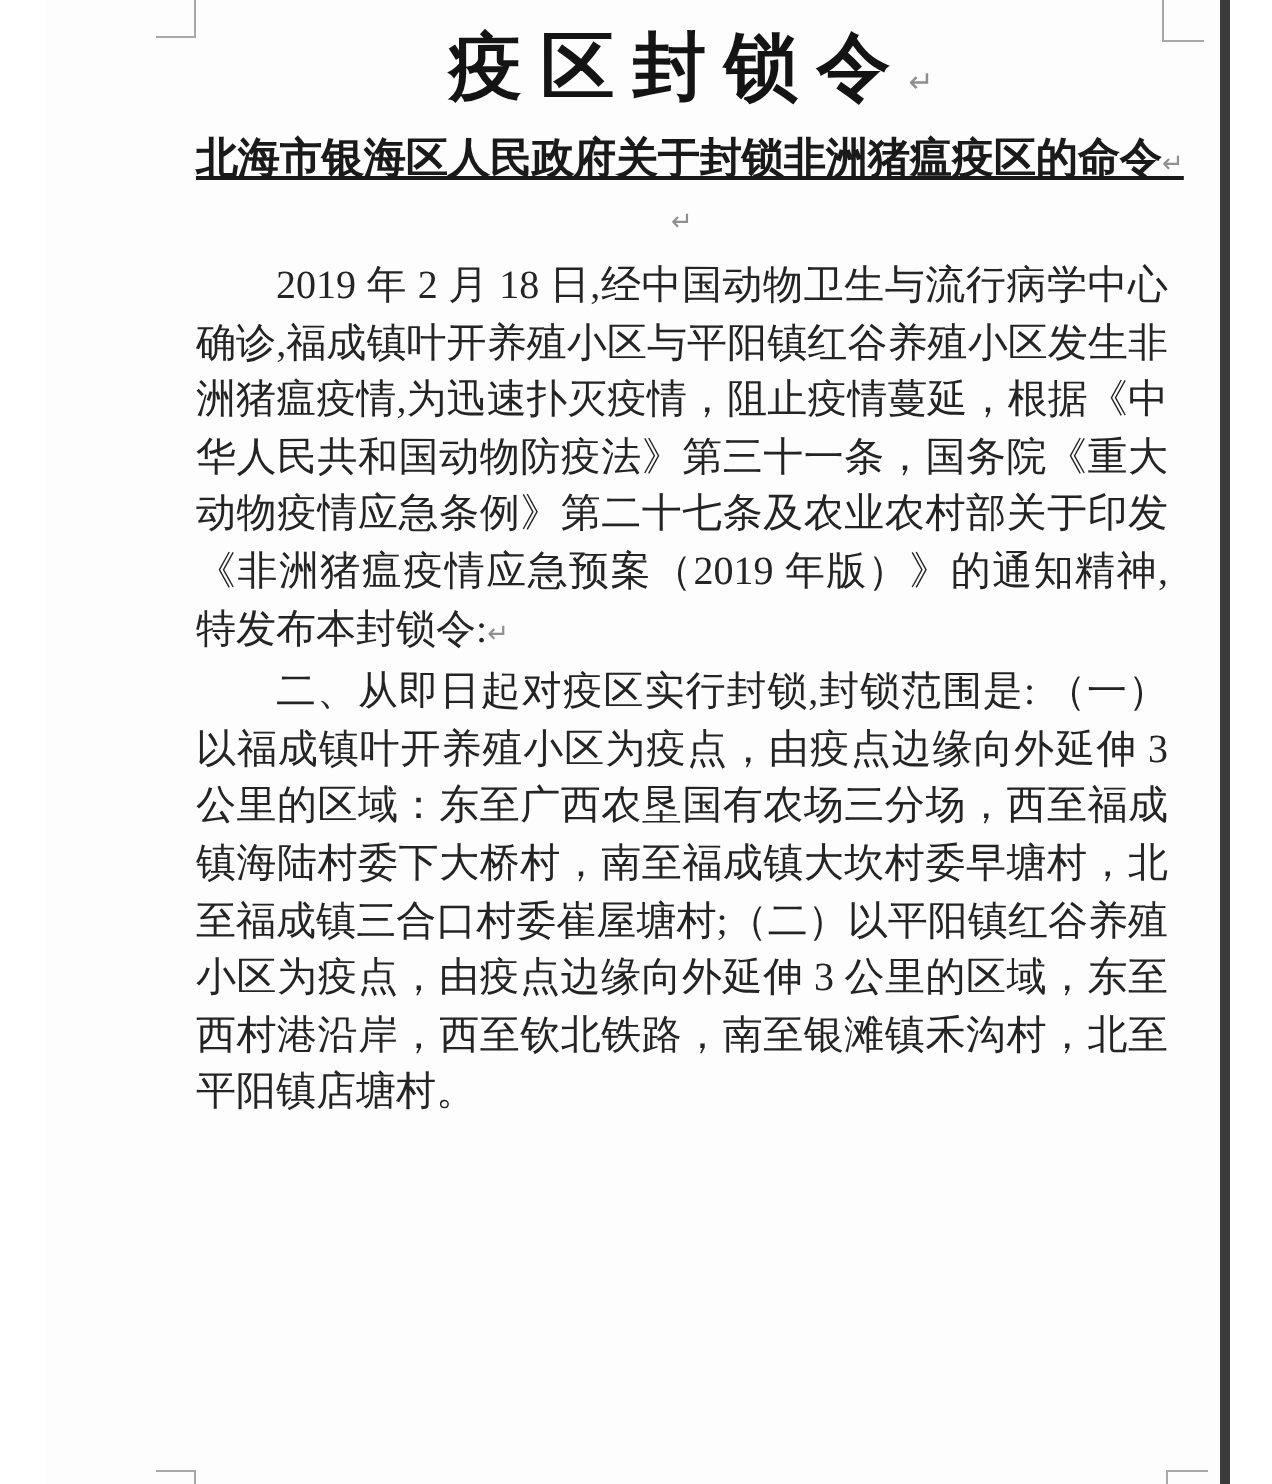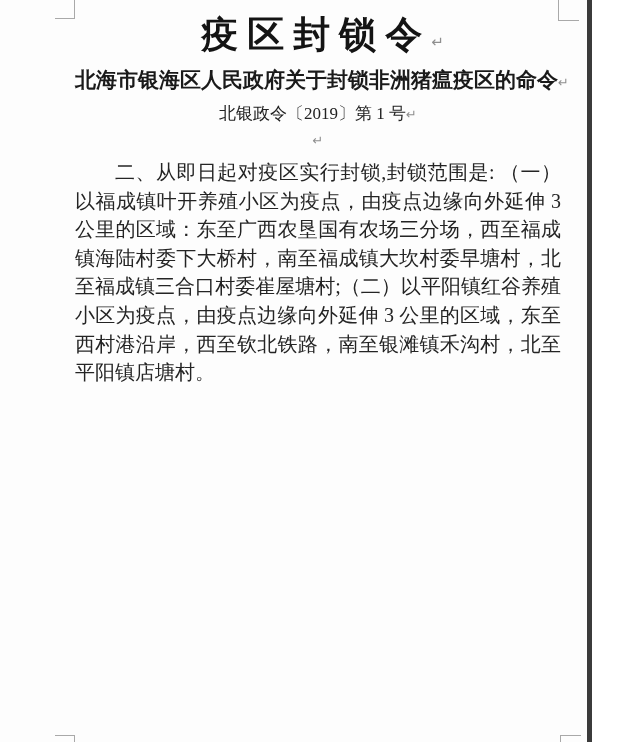--- a/index.html
+++ b/index.html
@@ -4,20 +4,21 @@
 <style>
   html, body { margin: 0; padding: 0; background: #ffffff; }
   .page {
     position: relative;
     width: 592px;
     height: 742px;
     background: #fdfdfd;
     overflow: hidden;
     font-family: "Liberation Serif", "DejaVu Serif", serif;
     color: #222;
+    margin-left: 23px;
   }
   
   .scan-bar {
     position: absolute;
     top: 0; right: 0;
     width: 5px; height: 742px;
     background: #3b3b3b;
   }
   
   .crop { position: absolute; }
@@ -46,20 +47,21 @@
     white-space: nowrap;
   }
   .subtitle {
     text-align: center;
     font-size: 21px;
     font-weight: bold;
     line-height: 27px;
     margin-top: 2px;
     color: #1a1a1a;
     white-space: nowrap;
+    text-decoration: underline;
   }
   .docnum {
     text-align: center;
     font-size: 17px;
     line-height: 20px;
     margin-top: 8px;
     color: #222;
   }
   .blankline {
     text-align: center;
@@ -95,26 +97,26 @@
   <div class="crop crop-tr"></div>
   <div class="crop crop-bl"></div>
   <div class="crop crop-br"></div>
 
   <div class="textarea">
 
     <div class="title"><span>疫区封锁令</span><span class="pilcrow">↵</span></div>
 
     <div class="subtitle"><span>北海市银海区人民政府关于封锁非洲猪瘟疫区的命令</span><span class="pilcrow">↵</span></div>
 
-    <div class="docnum"><span>北银政令〔2019〕第 1 号</span><span class="pilcrow">↵</span></div>
 
     <div class="blankline"><span class="pilcrow">↵</span></div>
 
     <div class="bodytext">
 
+      <p><span>2019 年 2 月 18 日,经中国动物卫生与流行病学中心确诊,福成镇叶开养殖小区与平阳镇红谷养殖小区发生非洲猪瘟疫情,为迅速扑灭疫情，阻止疫情蔓延，根据《中华人民共和国动物防疫法》第三十一条，国务院《重大动物疫情应急条例》第二十七条及农业农村部关于印发《非洲猪瘟疫情应急预案（2019 年版）》的通知精神,特发布本封锁令:</span><span class="pilcrow">↵</span></p>
 
 
       <p><span>二、从即日起对疫区实行封锁,封锁范围是: （一）以福成镇叶开养殖小区为疫点，由疫点边缘向外延伸 3 公里的区域：东至广西农垦国有农场三分场，西至福成镇海陆村委下大桥村，南至福成镇大坎村委早塘村，北至福成镇三合口村委崔屋塘村;（二）以平阳镇红谷养殖小区为疫点，由疫点边缘向外延伸 3 公里的区域，东至西村港沿岸，西至钦北铁路，南至银滩镇禾沟村，北至平阳镇店塘村。</span></p>
 
     </div>
   </div>
 
   <div class="scan-bar"></div>
 </div>
 

